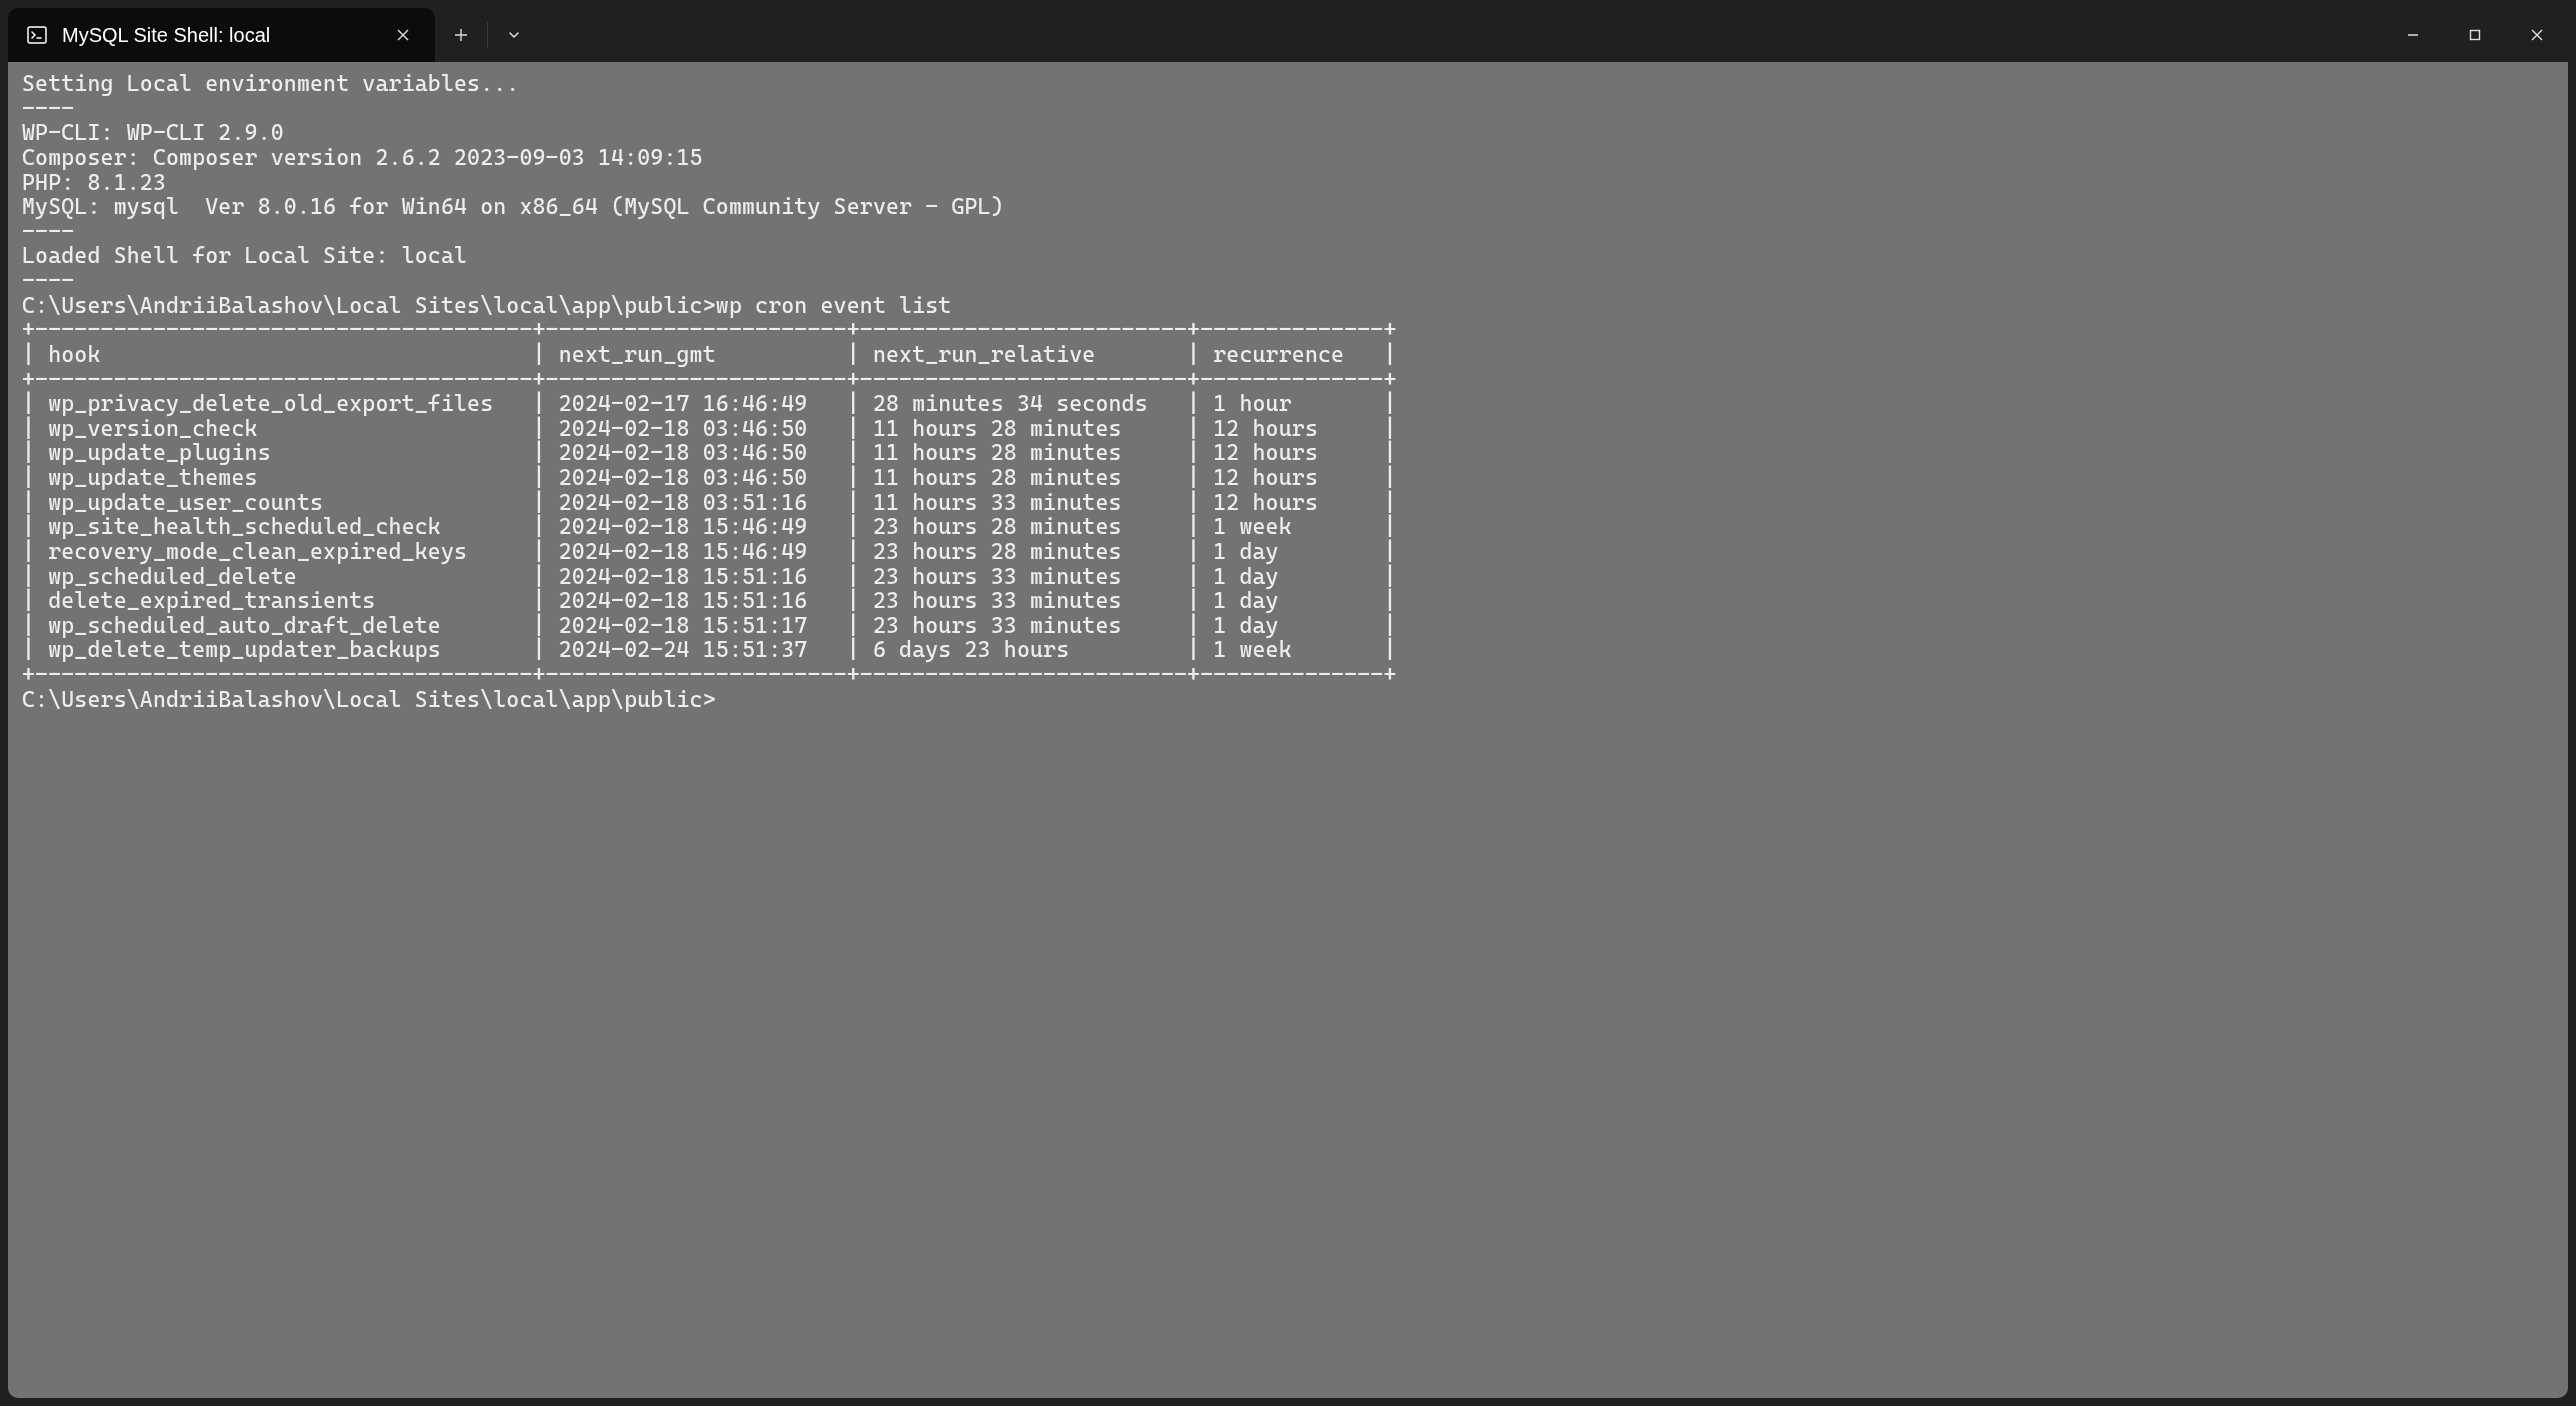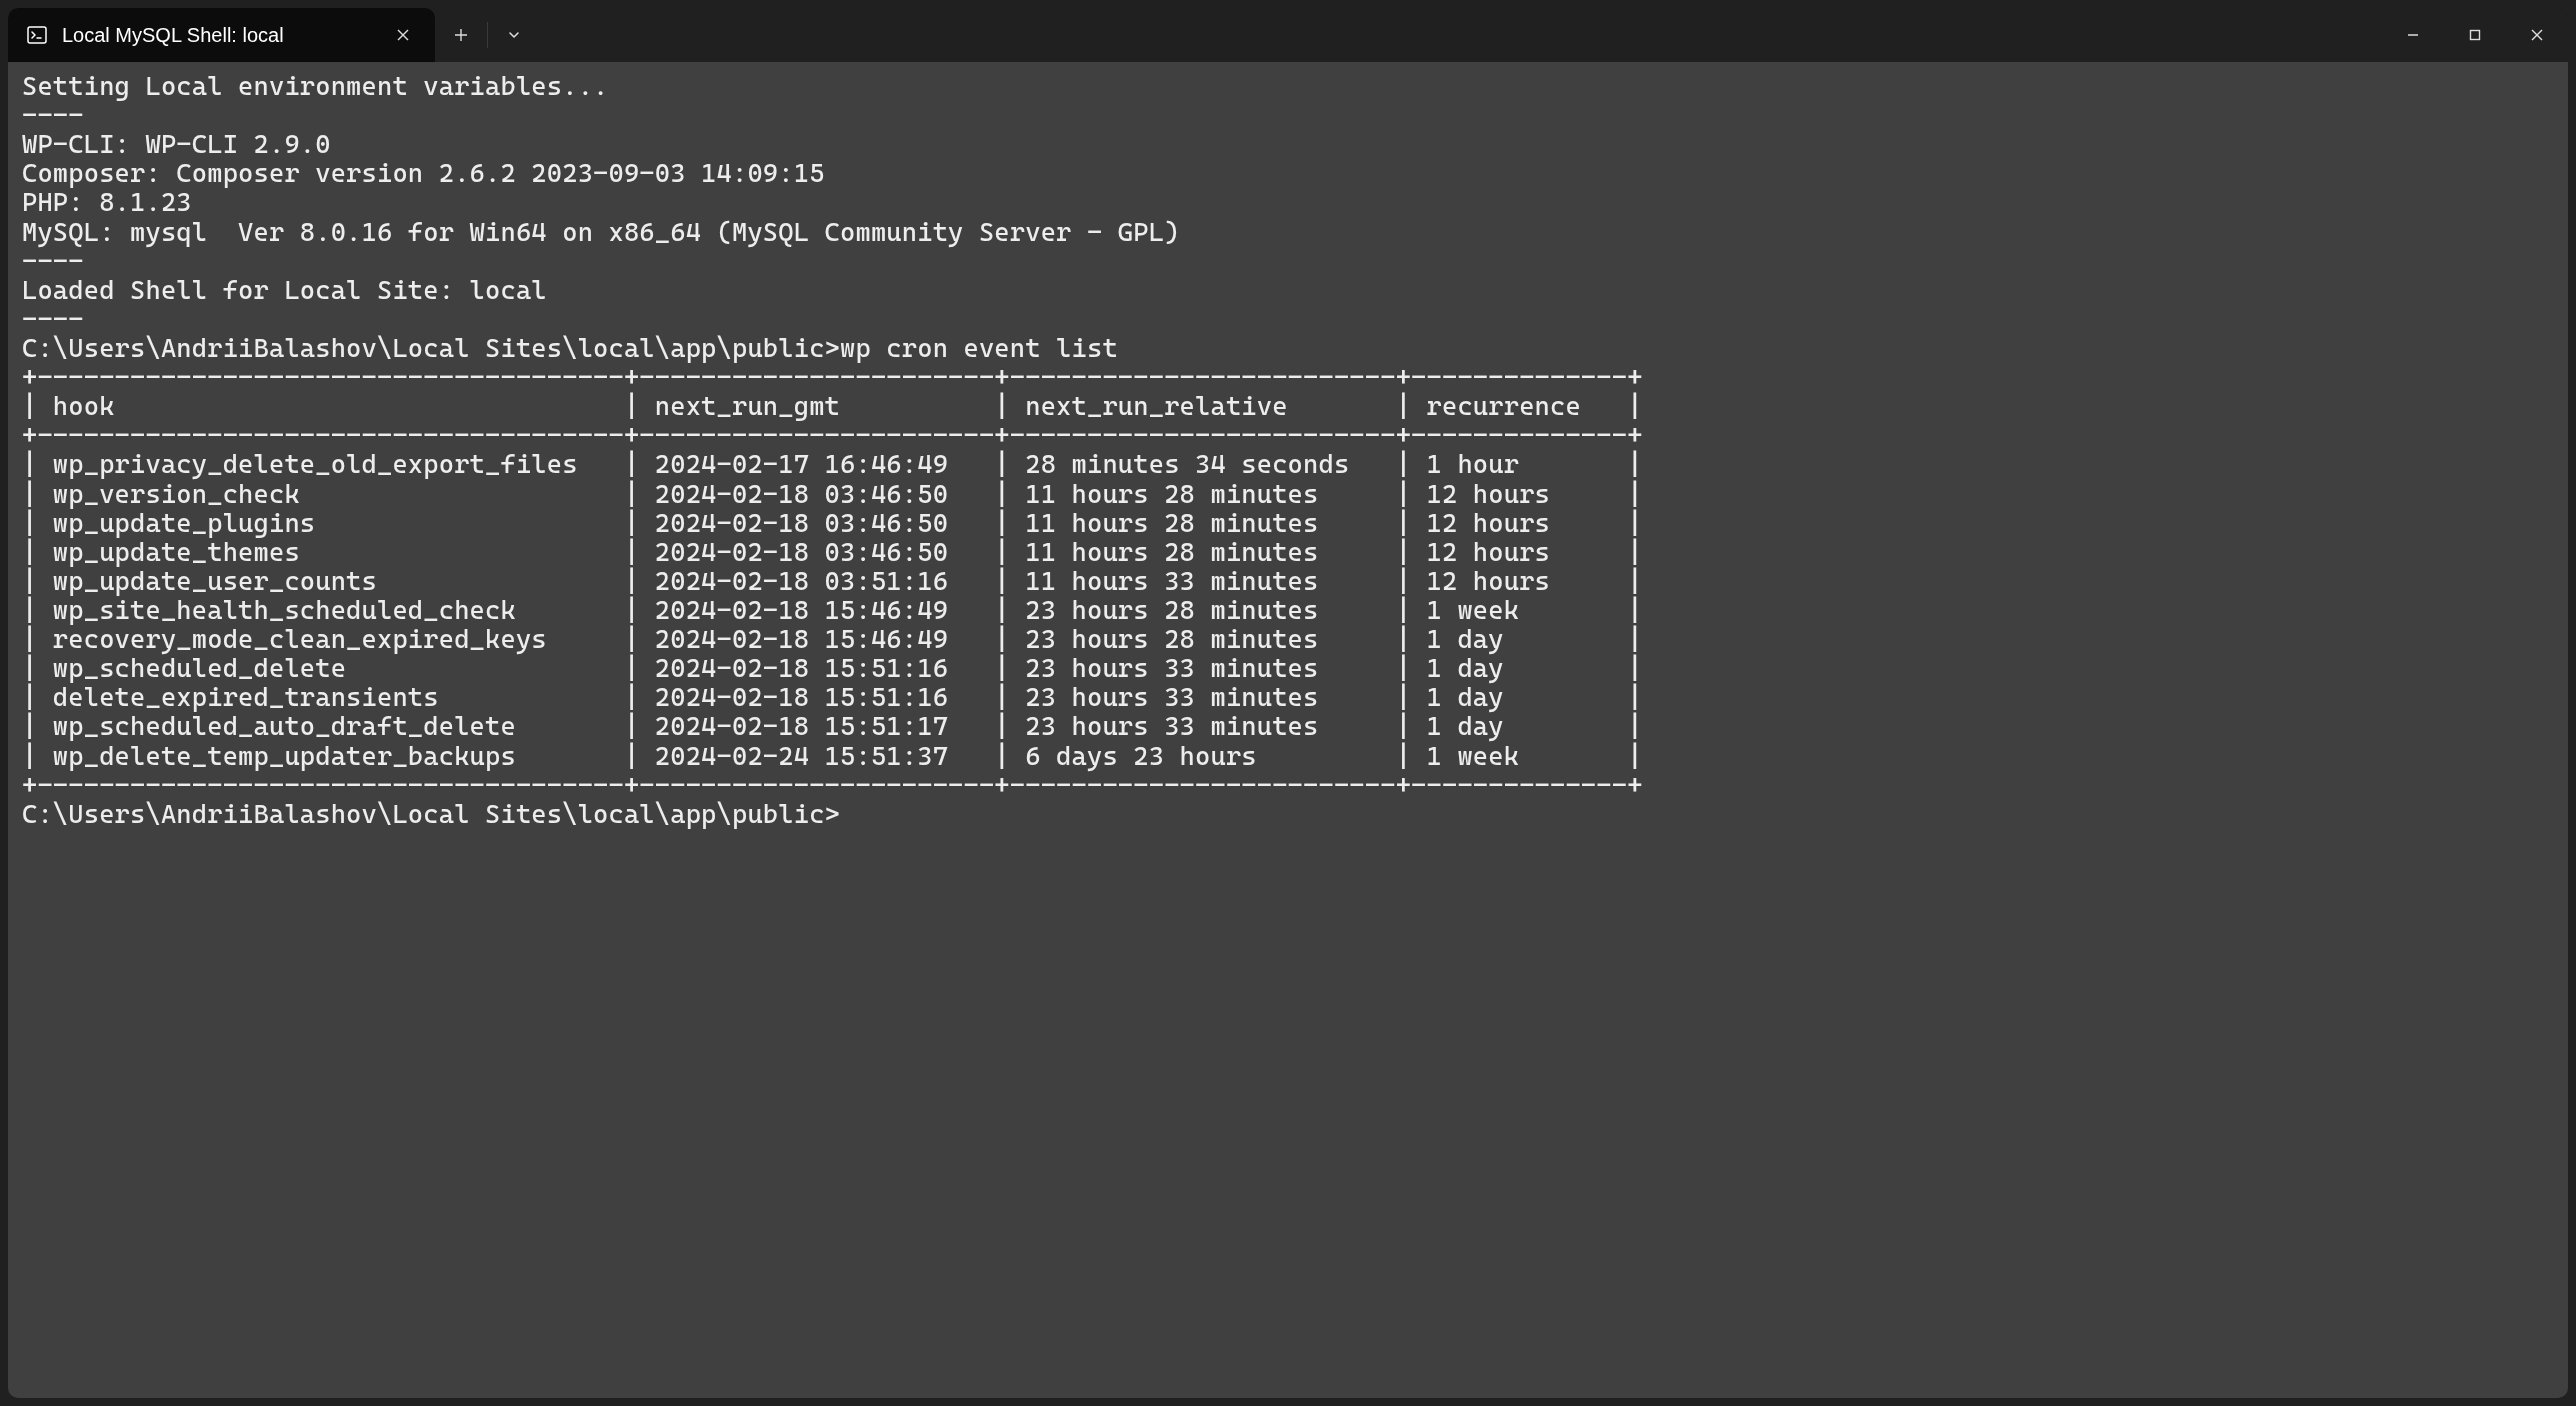--- a/index.html
+++ b/index.html
@@ -68,24 +68,24 @@
     }
     .win-btn {
       width: 62px;
       display: flex; align-items: center; justify-content: center;
       color: #dcdcdc;
     }
 
     
     .terminal {
       flex: 1;
-      background: #404040;
+      background: #737373;
       color: #ededed;
       font-family: "Cascadia Mono", "Cascadia Code", Consolas, "Courier New", monospace;
-      font-size: 26px;
+      font-size: 22px;
       line-height: 1.12;
       letter-spacing: 0.2px;
       padding: 10px 14px 14px 14px;
       white-space: pre;
       overflow: auto;
     }
     .terminal .line { white-space: pre; }
 
     
     svg { display: block; }
@@ -97,21 +97,21 @@
 
   <div class="title-bar">
     <div class="tab">
       <span class="term-icon">
         <svg width="20" height="20" viewBox="0 0 20 20">
           <rect x="1" y="2" width="18" height="16" rx="2" fill="#0c0c0c" stroke="#ffffff" stroke-width="1.5"></rect>
           <path d="M5 7 L8 10 L5 13" stroke="#ffffff" stroke-width="1.5" fill="none" stroke-linecap="round" stroke-linejoin="round"></path>
           <line x1="10" y1="13" x2="14" y2="13" stroke="#ffffff" stroke-width="1.5" stroke-linecap="round"></line>
         </svg>
       </span>
-      <span class="title">Local MySQL Shell: local</span>
+      <span class="title">MySQL Site Shell: local</span>
       <span class="close">
         <svg width="14" height="14" viewBox="0 0 14 14">
           <line x1="2" y1="2" x2="12" y2="12" stroke="currentColor" stroke-width="1.4"></line>
           <line x1="12" y1="2" x2="2" y2="12" stroke="currentColor" stroke-width="1.4"></line>
         </svg>
       </span>
     </div>
 
     <div class="tb-button">
       <svg width="16" height="16" viewBox="0 0 16 16">

